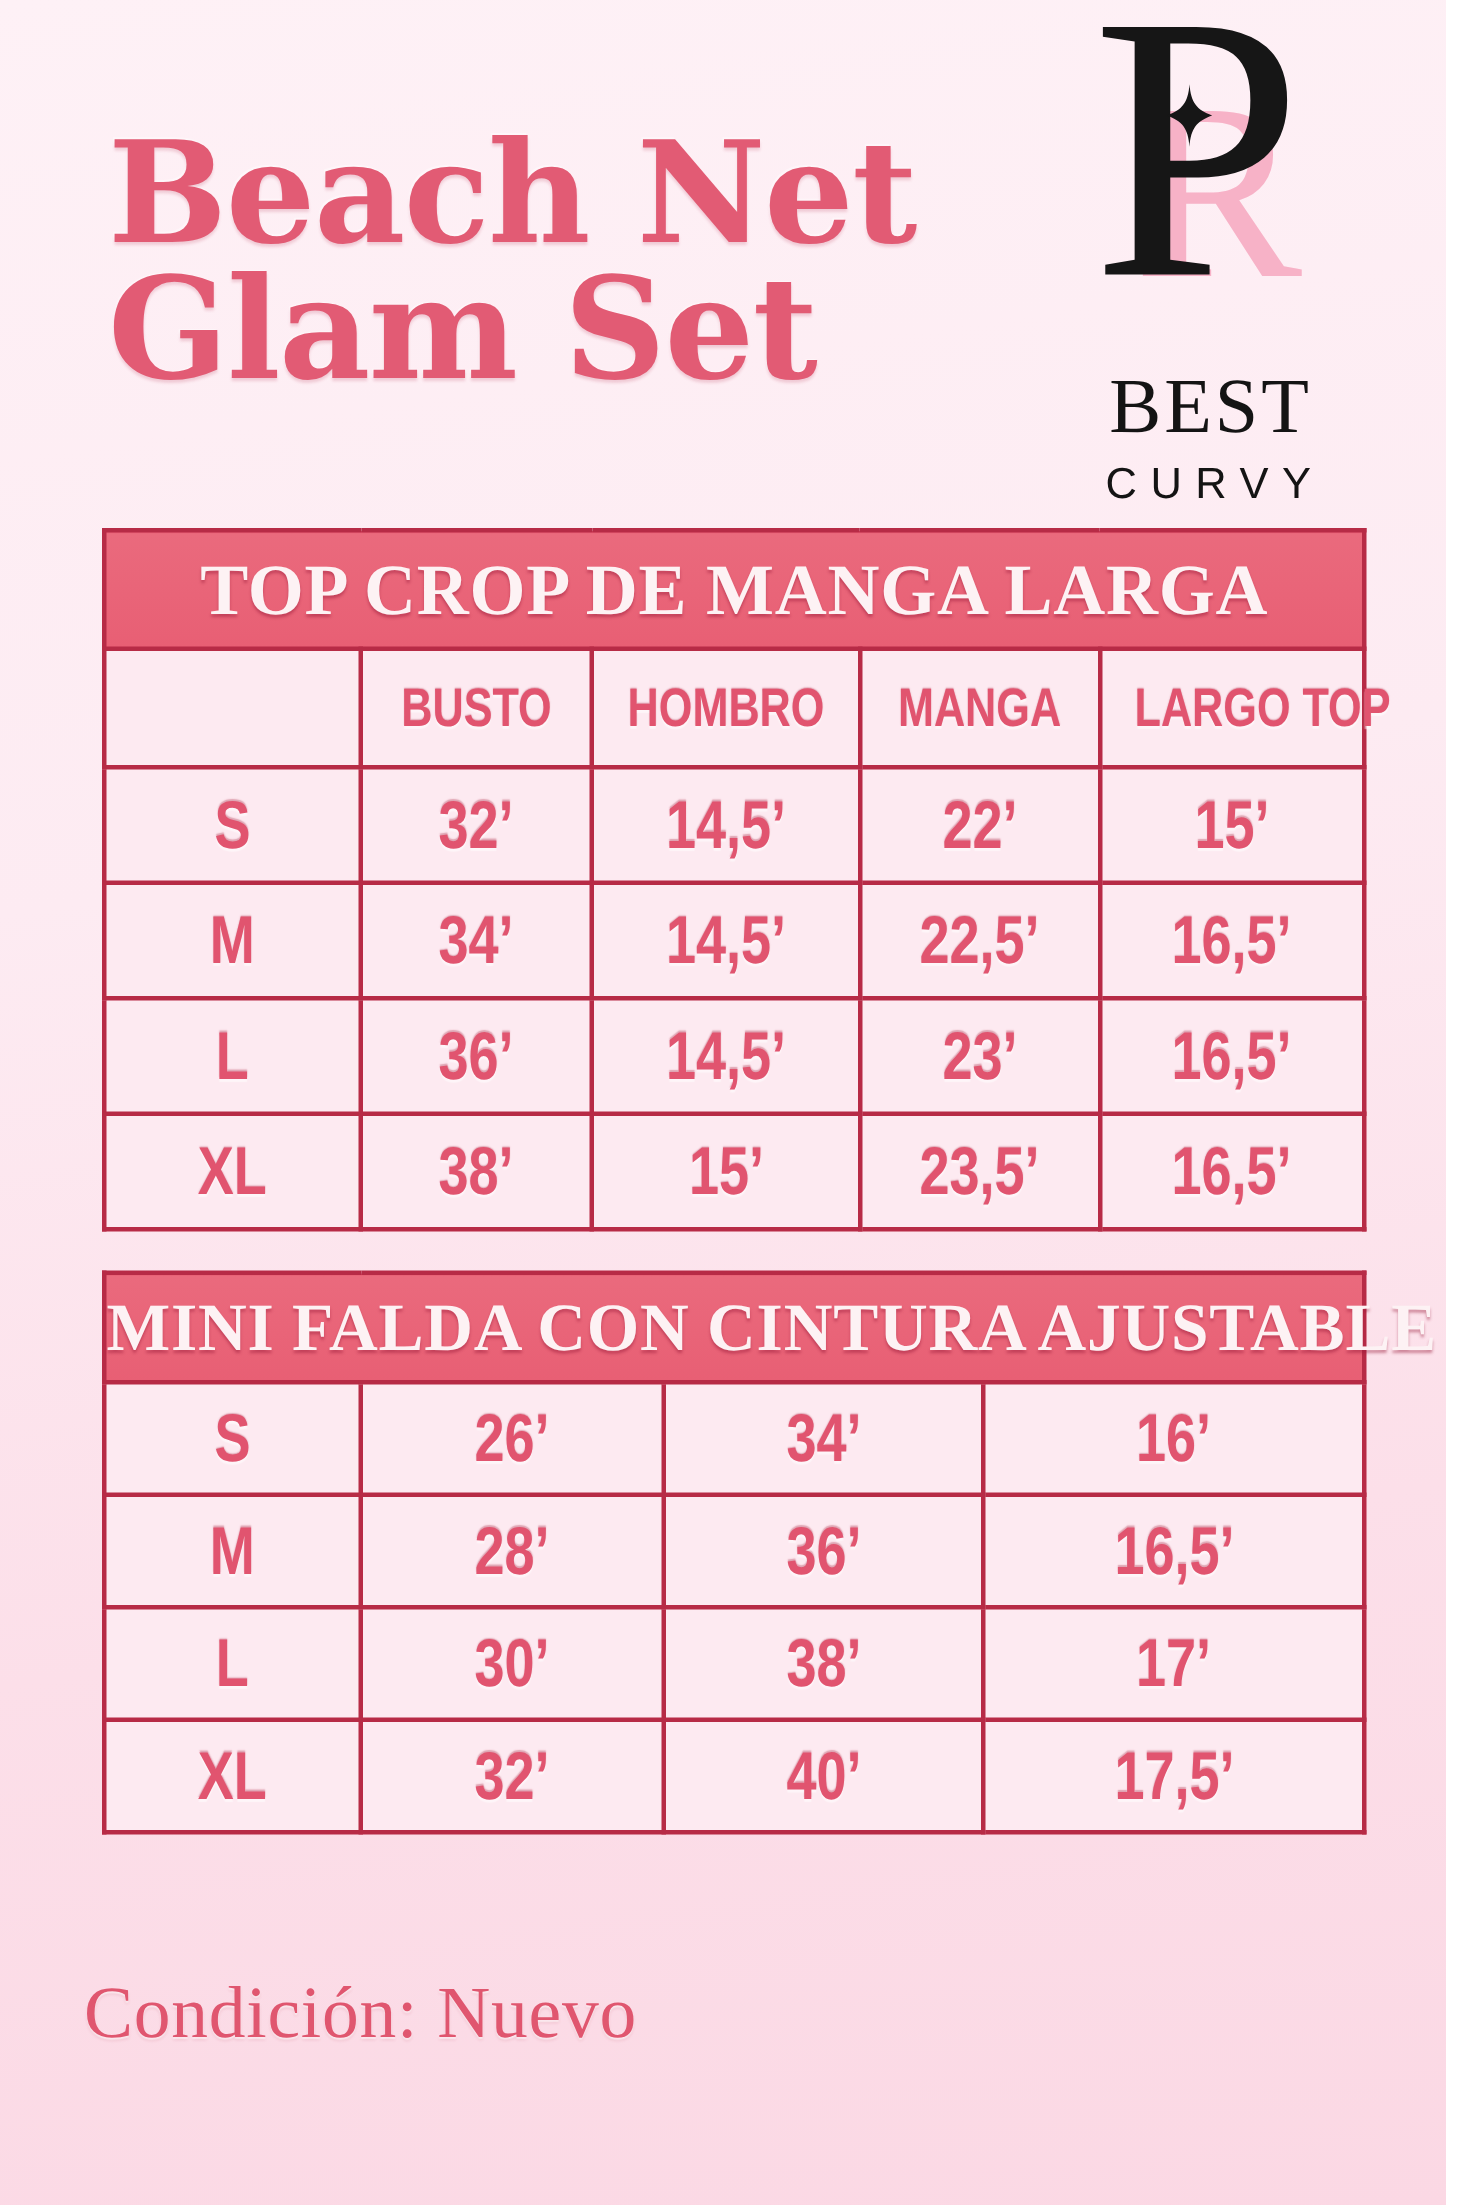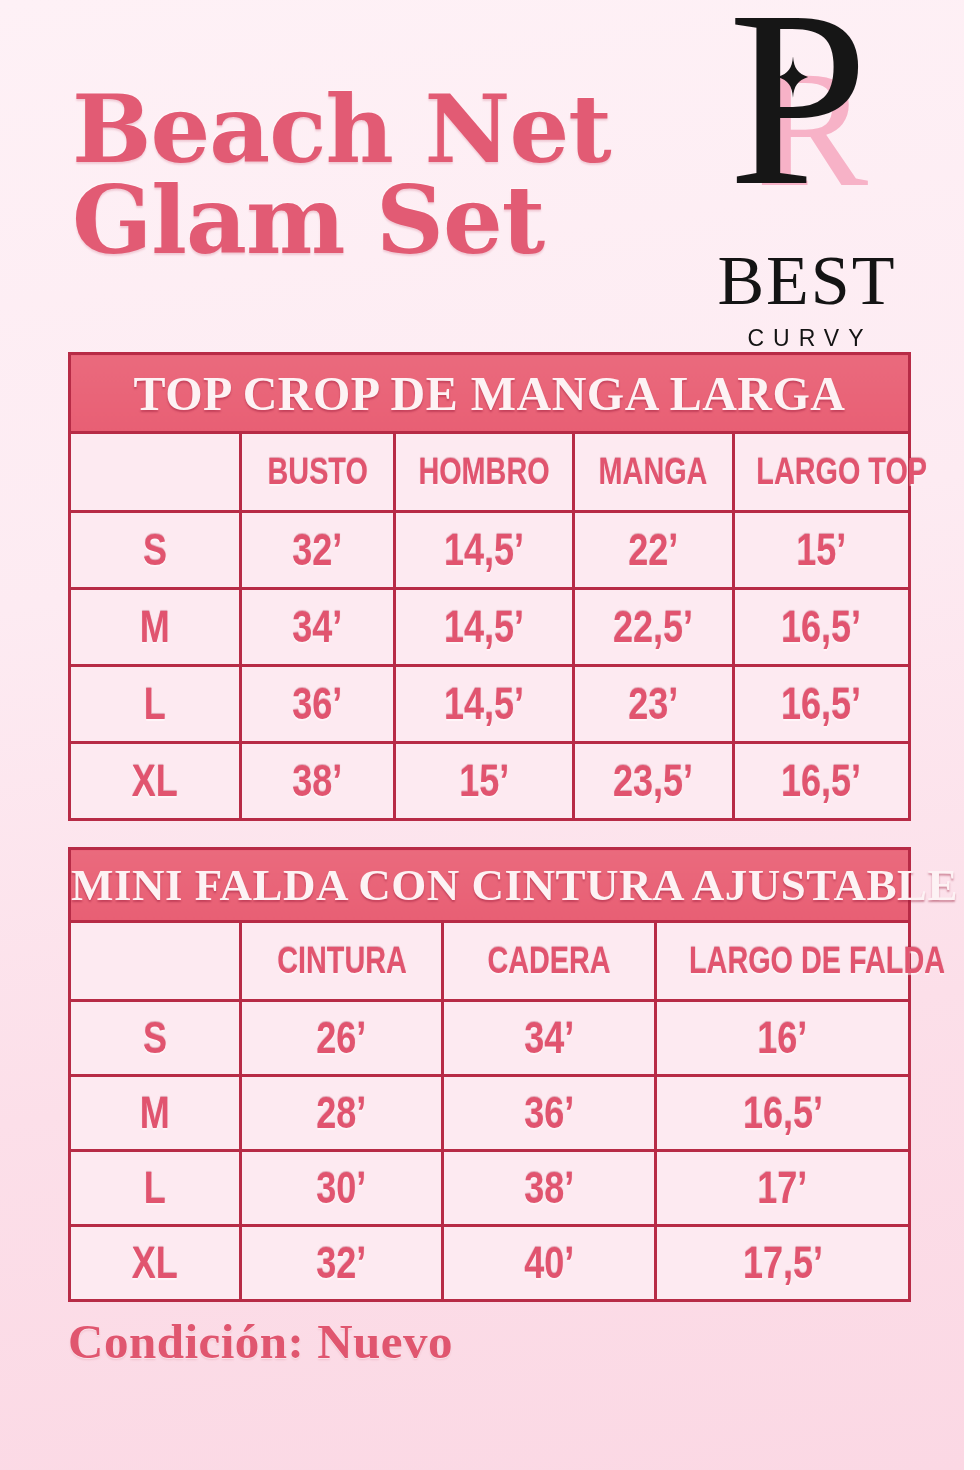--- a/index.html
+++ b/index.html
@@ -24,25 +24,25 @@
   .mono .r{
     position:absolute;left:44px;top:16px;font-family:"Liberation Serif",serif;
     font-size:168px;line-height:1;color:#f7b2c7;font-weight:normal;
   }
   .mono .p{
     position:absolute;left:16px;top:-56px;font-family:"Liberation Serif",serif;
     font-size:252px;line-height:1;color:#161616;font-weight:normal;
   }
   .mono .sparkle{position:absolute;left:64px;top:28px;width:34px;height:42px;fill:#161616;}
   .best{
-    font-family:"Liberation Serif",serif;font-size:70px;line-height:1;
+    font-family:"Liberation Serif",serif;font-size:52px;line-height:1;
     letter-spacing:2px;margin-top:26px;color:#141414;
   }
   .curvy{
-    font-family:"Liberation Sans",sans-serif;font-size:23px;line-height:1;
+    font-family:"Liberation Sans",sans-serif;font-size:29px;line-height:1;
     letter-spacing:9px;margin-top:11px;margin-left:6px;color:#141414;font-weight:500;
   }
   
   table.sizes{
     position:absolute;left:68px;width:843px;border-collapse:collapse;table-layout:fixed;
   }
   table.t1{top:352px;}
   table.t2{top:847px;}
   table.sizes th,table.sizes td{
     border:3px solid #b72b46;text-align:center;vertical-align:middle;padding:0;
@@ -61,22 +61,22 @@
   .t2 tr.datarow td{height:72px;}
   .cnd{
     display:inline-block;transform:scaleX(0.8);transform-origin:50% 50%;
     font-family:"Liberation Sans",sans-serif;font-weight:bold;white-space:nowrap;
     text-shadow:0 2px 1px rgba(255,255,255,0.55), 0 -1px 1px rgba(167,28,58,0.35);
   }
   tr.cols .cnd{font-size:36px;letter-spacing:0px;}
   tr.datarow .cnd{font-size:45px;letter-spacing:0px;}
   
   .footer{
-    position:absolute;left:68px;top:1310px;
-    font-family:"Liberation Serif",serif;font-weight:bold;
+    position:absolute;left:56px;top:1310px;
+    font-family:"Liberation Serif",serif;font-weight:normal;
     font-size:49px;line-height:1.3;color:#e0566f;letter-spacing:0.5px;
     text-shadow:0 1px 1px rgba(255,255,255,0.6), 0 2px 2px rgba(180,40,70,0.15);
   }
 </style>
 </head>
 <body>
 
 <div class="page">
 
   <h1 class="title">
@@ -150,26 +150,20 @@
     <colgroup>
       <col style="width:20.4%">
         <col style="width:24%">
         <col style="width:25.4%">
         <col style="width:30.2%">
     </colgroup>
     <tbody>
         <tr class="band">
       <th colspan="4"><span>MINI FALDA CON CINTURA AJUSTABLE</span></th>
     </tr>
-    <tr class="cols">
-      <th><span class="cnd"></span></th>
-      <th><span class="cnd">CINTURA</span></th>
-      <th><span class="cnd">CADERA</span></th>
-      <th><span class="cnd">LARGO DE FALDA</span></th>
-    </tr>
     <tr class="datarow">
       <td><span class="cnd">S</span></td>
       <td><span class="cnd">26’</span></td>
       <td><span class="cnd">34’</span></td>
       <td><span class="cnd">16’</span></td>
     </tr>
     <tr class="datarow">
       <td><span class="cnd">M</span></td>
       <td><span class="cnd">28’</span></td>
       <td><span class="cnd">36’</span></td>

